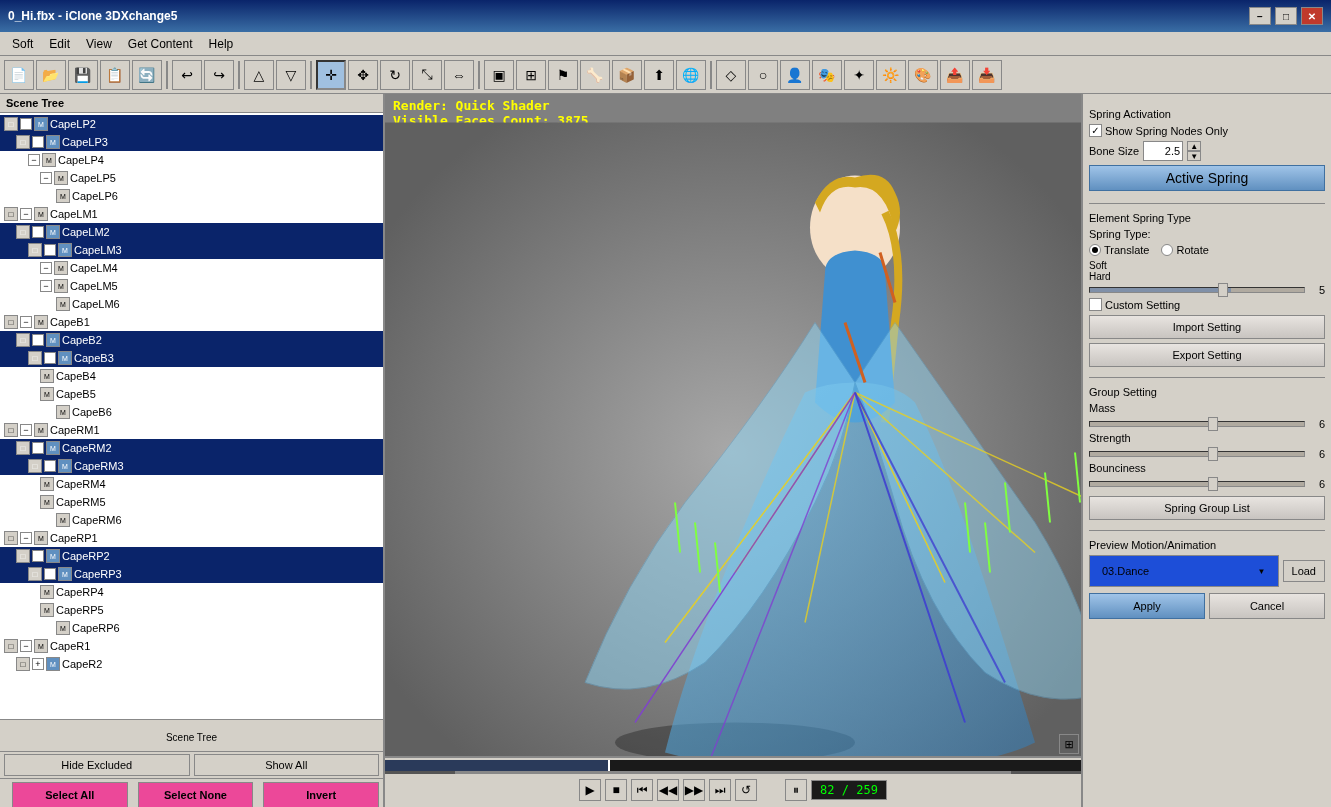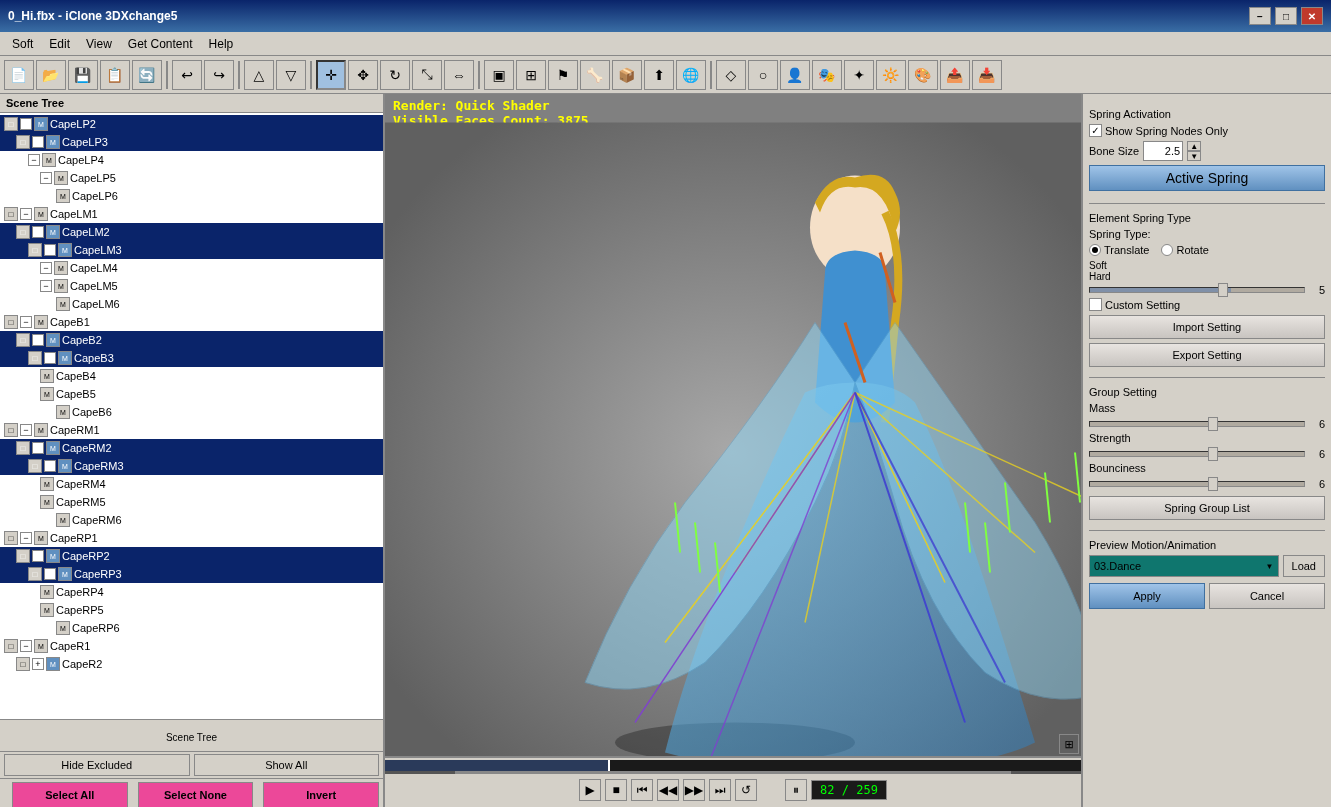--- a/index.html
+++ b/index.html
@@ -66,21 +66,21 @@
     .slider-thumb { width: 12px; height: 16px; background: #d4d0c8; border: 1px solid #888; position: absolute; top: -6px; cursor: pointer; }
     
     .radio-group { display: flex; gap: 12px; align-items: center; margin-bottom: 4px; }
     .radio-label { display: flex; align-items: center; gap: 3px; font-size: 11px; cursor: pointer; }
     .radio { width: 12px; height: 12px; border-radius: 50%; border: 1px solid #888; background: white; display: inline-flex; align-items: center; justify-content: center; flex-shrink: 0; }
     .radio.checked::after { content: ''; width: 6px; height: 6px; background: #000; border-radius: 50%; display: block; }
     
     .soft-hard-row { display: flex; justify-content: space-between; font-size: 10px; margin-bottom: 2px; flex-direction: column; }
     
     .dropdown-row { display: flex; gap: 4px; align-items: center; }
-    .dropdown { flex: 1; height: 22px; background: #0f766e; border: 1px solid #888; padding: 0 4px; font-size: 11px; cursor: pointer; display: flex; align-items: center; justify-content: space-between; }
+    .dropdown { flex: 1; height: 32px; background: #1d4ed8; border: 1px solid #888; padding: 0 12px; font-size: 11px; cursor: pointer; display: flex; align-items: center; justify-content: space-between; }
     .dropdown-arrow { font-size: 8px; }
     .load-btn { height: 22px; padding: 0 8px; background: #d4d0c8; border: 1px solid #888; cursor: pointer; font-size: 11px; }
     
     .apply-cancel-row { display: flex; gap: 4px; margin-top: 6px; }
     .apply-btn { flex: 1; height: 26px; background: linear-gradient(to bottom, #a0c4e8, #6090c0); border: 1px solid #4070a0; cursor: pointer; font-size: 11px; }
     .cancel-btn { flex: 1; height: 26px; background: linear-gradient(to bottom, #e8e4e0, #c8c4c0); border: 1px solid #888; cursor: pointer; font-size: 11px; }
     .tc-btn { width: 22px; height: 22px; background: #d4d0c8; border: 1px solid #888; display: flex; align-items: center; justify-content: center; cursor: pointer; font-size: 12px; }
     .tc-display { background: #1a1a1a; color: #00ff00; padding: 2px 8px; font-family: monospace; font-size: 12px; border: 1px solid #888; }
     
     

